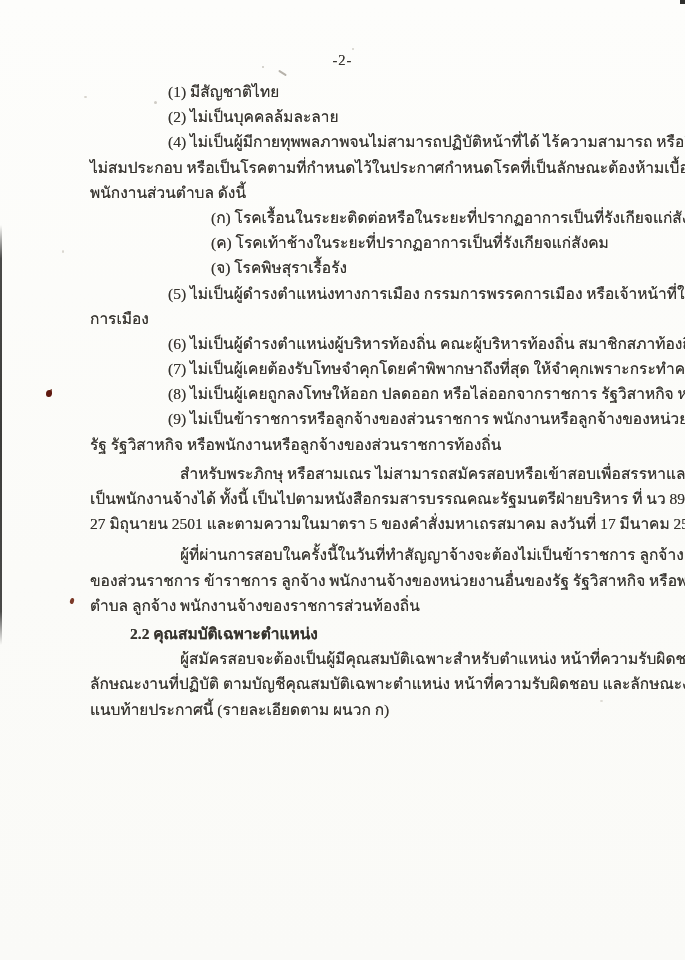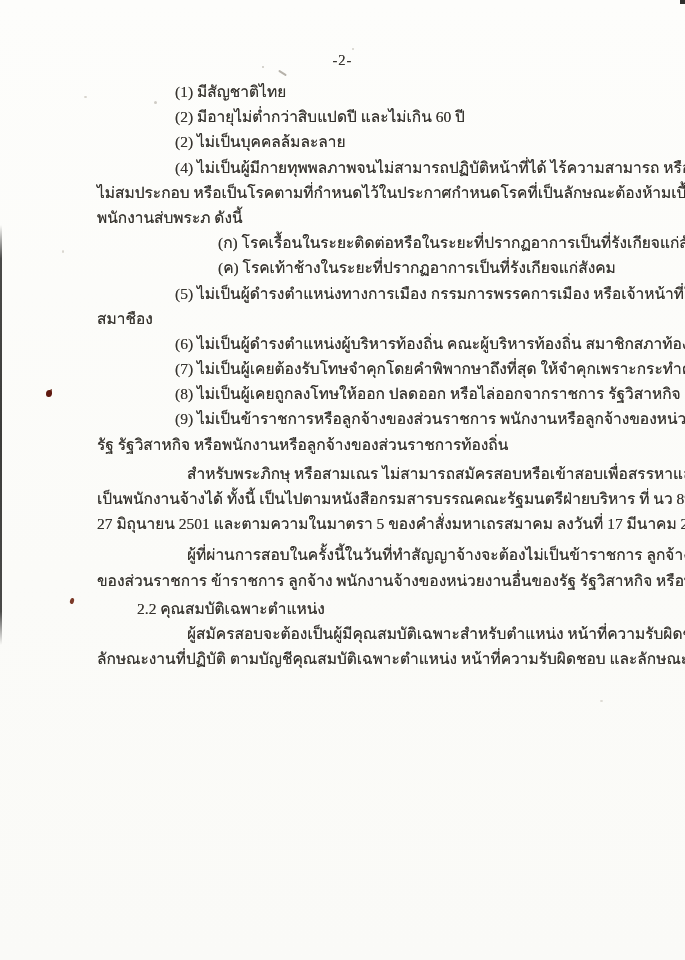--- a/index.html
+++ b/index.html
@@ -12,28 +12,28 @@
     font-family:"Liberation Serif","DejaVu Sans",sans-serif;
     color:#37342f;
     text-shadow:0 0 .5px rgba(55,52,47,.75);
     font-size:15.5px;
   }
   .pageno{
     position:absolute;top:52px;left:0;right:0;
     text-align:center;font-size:14.5px;letter-spacing:1px;
   }
   .content{
-    position:absolute;left:97px;top:79px;right:48px;
+    position:absolute;left:90px;top:79px;right:48px;
   }
   .ln{height:25.2px;line-height:25.2px;white-space:nowrap;overflow:visible;}
   .item {padding-left:78px;}
   .sub  {padding-left:121px;}
   .flush{padding-left:0;}
   .para {padding-left:90px;}
-  .head {padding-left:40px;font-weight:normal;}
+  .head {padding-left:40px;font-weight:bold;}
   .g4{margin-top:4px;} .g6{margin-top:6px;} .g3{margin-top:3px;}
 
   
   .edge-line{
     position:absolute;left:0;top:225px;width:2px;height:420px;
     background:linear-gradient(180deg,rgba(90,90,90,0) 0%,#4a4a48 8%,#3c3c3a 50%,#4a4a48 92%,rgba(120,120,120,0) 100%);
   }
   .speck{position:absolute;}
   .speck-red-1{left:46px;top:390px;width:6px;height:7px;background:#5f190f;border-radius:60% 40% 55% 45%;box-shadow:2px -3px 0 -2px #8a5a4a;}
   .speck-red-2{left:70px;top:598px;width:4px;height:6px;background:#7c3a28;border-radius:50% 60% 40% 60%;transform:rotate(20deg);}
@@ -48,42 +48,44 @@
 </style>
 </head>
 <body>
 
 <div class="page">
 
   <div class="pageno">-2-</div>
 
   <div class="content">
     <div class="ln item">(1) มีสัญชาติไทย</div>
-    <div class="ln item">(2) มีอายุไม่ต่ำกว่าสิบแปดปี และไม่เกิน 60 ปี</div>
     <div class="ln item">(2) ไม่เป็นบุคคลล้มละลาย</div>
     <div class="ln item">(4) ไม่เป็นผู้มีกายทุพพลภาพจนไม่สามารถปฏิบัติหน้าที่ได้ ไร้ความสามารถ หรือจิตฟั่นเฟือน</div>
     <div class="ln flush">ไม่สมประกอบ หรือเป็นโรคตามที่กำหนดไว้ในประกาศกำหนดโรคที่เป็นลักษณะต้องห้ามเบื้องต้น สำหรับ</div>
-    <div class="ln flush">พนักงานส่บพระภ ดังนี้</div>
+    <div class="ln flush">พนักงานส่วนตำบล ดังนี้</div>
     <div class="ln sub">(ก) โรคเรื้อนในระยะติดต่อหรือในระยะที่ปรากฏอาการเป็นที่รังเกียจแก่สังคม</div>
     <div class="ln sub">(ค) โรคเท้าช้างในระยะที่ปรากฏอาการเป็นที่รังเกียจแก่สังคม</div>
+    <div class="ln sub">(จ) โรคพิษสุราเรื้อรัง</div>
     <div class="ln item">(5) ไม่เป็นผู้ดำรงตำแหน่งทางการเมือง กรรมการพรรคการเมือง หรือเจ้าหน้าที่ในพรรค</div>
-    <div class="ln flush">สมาชือง</div>
+    <div class="ln flush">การเมือง</div>
     <div class="ln item">(6) ไม่เป็นผู้ดำรงตำแหน่งผู้บริหารท้องถิ่น คณะผู้บริหารท้องถิ่น สมาชิกสภาท้องถิ่น</div>
     <div class="ln item">(7) ไม่เป็นผู้เคยต้องรับโทษจำคุกโดยคำพิพากษาถึงที่สุด ให้จำคุกเพราะกระทำความผิดทาง</div>
     <div class="ln item">(8) ไม่เป็นผู้เคยถูกลงโทษให้ออก ปลดออก หรือไล่ออกจากราชการ รัฐวิสาหกิจ หรือ</div>
     <div class="ln item">(9) ไม่เป็นข้าราชการหรือลูกจ้างของส่วนราชการ พนักงานหรือลูกจ้างของหน่วยงานอื่นของ</div>
     <div class="ln flush">รัฐ รัฐวิสาหกิจ หรือพนักงานหรือลูกจ้างของส่วนราชการท้องถิ่น</div>
     <div class="ln para g4">สำหรับพระภิกษุ หรือสามเณร ไม่สามารถสมัครสอบหรือเข้าสอบเพื่อสรรหาและเลือกสรร</div>
     <div class="ln flush">เป็นพนักงานจ้างได้ ทั้งนี้ เป็นไปตามหนังสือกรมสารบรรณคณะรัฐมนตรีฝ่ายบริหาร ที่ นว 89/2501 ลงวันที่</div>
     <div class="ln flush">27 มิถุนายน 2501 และตามความในมาตรา 5 ของคำสั่งมหาเถรสมาคม ลงวันที่ 17 มีนาคม 2538</div>
     <div class="ln para g6">ผู้ที่ผ่านการสอบในครั้งนี้ในวันที่ทำสัญญาจ้างจะต้องไม่เป็นข้าราชการ ลูกจ้าง พนักงานจ้าง</div>
     <div class="ln flush">ของส่วนราชการ ข้าราชการ ลูกจ้าง พนักงานจ้างของหน่วยงานอื่นของรัฐ รัฐวิสาหกิจ หรือพนักงานส่วน</div>
+    <div class="ln flush">ตำบล ลูกจ้าง พนักงานจ้างของราชการส่วนท้องถิ่น</div>
     <div class="ln head g3">2.2 คุณสมบัติเฉพาะตำแหน่ง</div>
     <div class="ln para">ผู้สมัครสอบจะต้องเป็นผู้มีคุณสมบัติเฉพาะสำหรับตำแหน่ง หน้าที่ความรับผิดชอบ และ</div>
     <div class="ln flush">ลักษณะงานที่ปฏิบัติ ตามบัญชีคุณสมบัติเฉพาะตำแหน่ง หน้าที่ความรับผิดชอบ และลักษณะงานที่ปฏิบัติ</div>
+    <div class="ln flush">แนบท้ายประกาศนี้ (รายละเอียดตาม ผนวก ก)</div>
   </div>
 
   <div class="edge-line"></div>
   <div class="speck speck-red-1"></div>
   <div class="speck speck-red-2"></div>
   <div class="speck speck-corner"></div>
   <div class="speck speck-diag"></div>
   <div class="speck dust1"></div>
   <div class="speck dust2"></div>
   <div class="speck dust3"></div>

